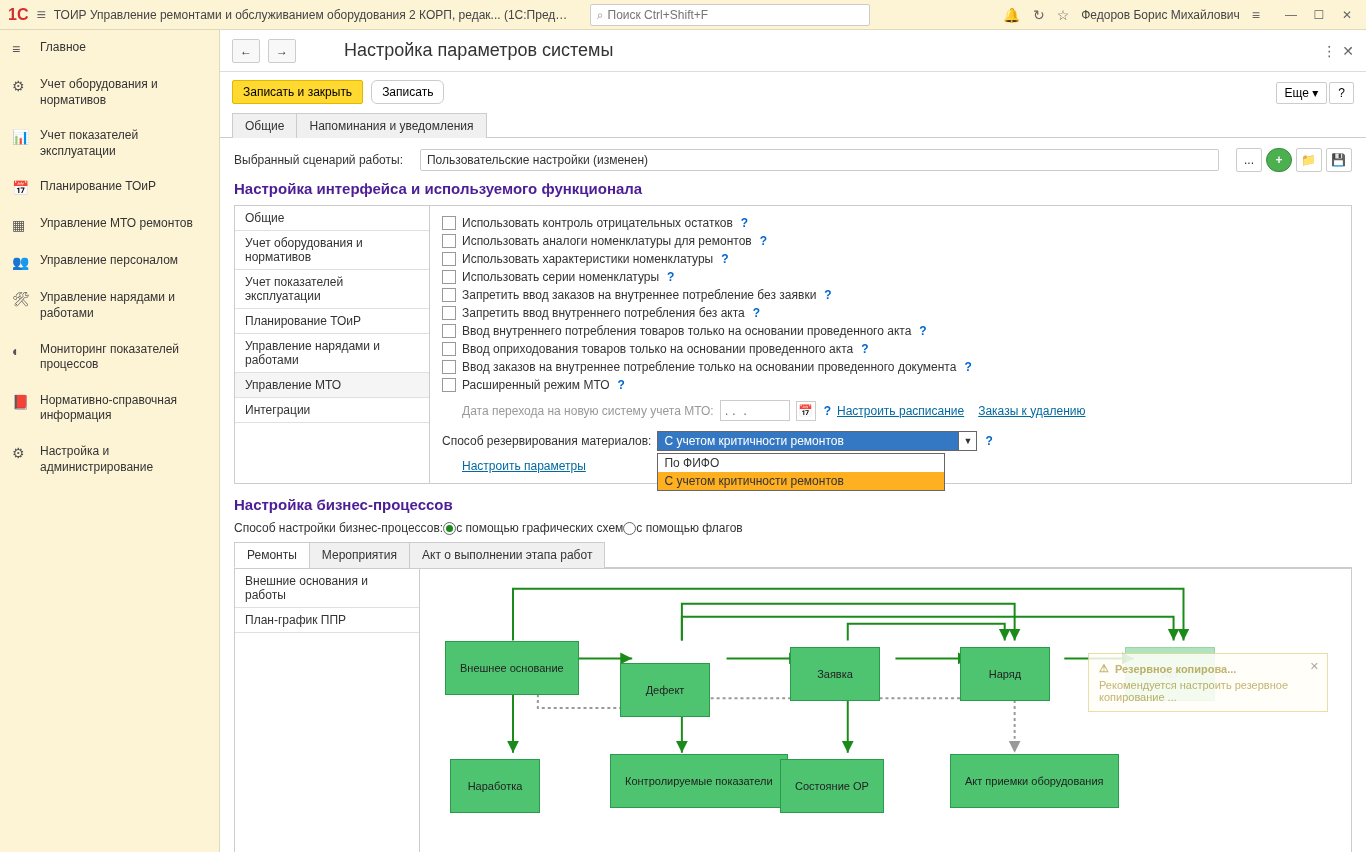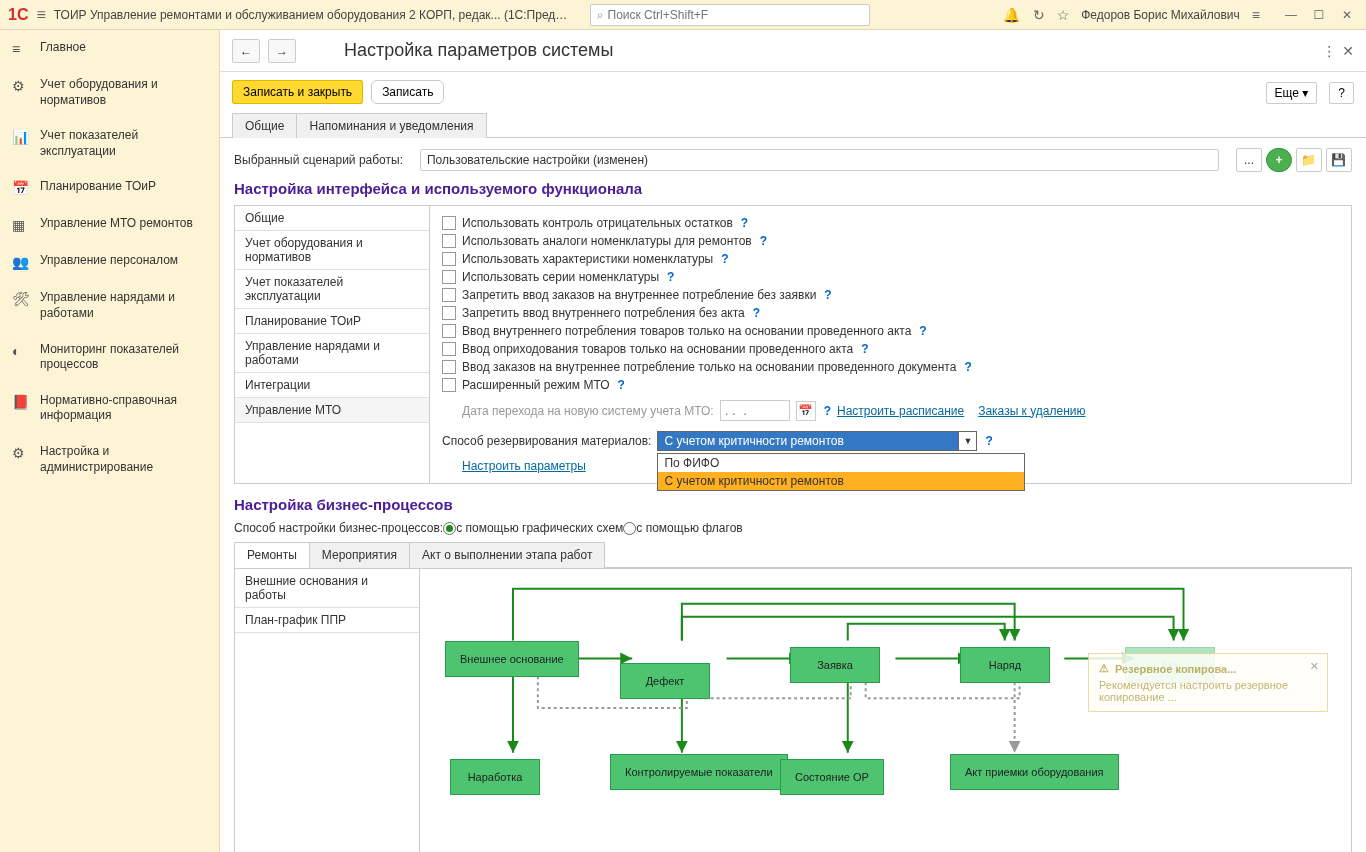--- a/index.html
+++ b/index.html
@@ -24,21 +24,21 @@
 
 .content { flex: 1; display: flex; flex-direction: column; background: #fff; overflow: hidden; }
 .form-header { height: 42px; display: flex; align-items: center; padding: 0 12px; border-bottom: 1px solid #ddd; gap: 8px; }
 .nav-arrow { width: 28px; height: 24px; border: 1px solid #ccc; background: #f8f8f8; display: flex; align-items: center; justify-content: center; cursor: pointer; border-radius: 2px; }
 .page-title { font-size: 18px; color: #333; margin-left: 40px; }
 .header-right { margin-left: auto; display: flex; gap: 6px; }
 
 .toolbar { padding: 8px 12px; display: flex; align-items: flex-end; gap: 8px; }
 .btn-yellow { background: #ffd92f; border: 1px solid #e0b800; padding: 4px 10px; cursor: pointer; font-size: 12px; border-radius: 2px; }
 .btn-white { background: #fff; border: 1px solid #ccc; padding: 4px 10px; cursor: pointer; font-size: 12px; border-radius: 6px; }
-.toolbar-right { margin-left: auto; display: flex; gap: 12px; }
+.toolbar-right { margin-left: auto; display: flex; gap: 2px; }
 .btn-more { border: 1px solid #ccc; padding: 3px 8px; background: #fff; cursor: pointer; font-size: 12px; border-radius: 2px; }
 
 .tabs { display: flex; padding: 0 12px; border-bottom: 1px solid #ccc; }
 .tab { padding: 5px 12px; border: 1px solid #ccc; border-bottom: none; background: #f0f0f0; cursor: pointer; margin-right: -1px; font-size: 12px; position: relative; top: 1px; }
 .tab.active { background: #fff; border-bottom: 1px solid #fff; }
 
 .content-body { flex: 1; overflow-y: auto; padding: 10px 14px; }
 .scenario-row { display: flex; align-items: center; gap: 17px; margin-bottom: 8px; }
 .scenario-input { flex: 1; border: 1px solid #ccc; padding: 3px 6px; background: #fff; border-radius: 2px; }
 .scenario-btns { display: flex; gap: 4px; }
@@ -58,34 +58,34 @@
 .help { color: #0066cc; font-weight: bold; cursor: pointer; margin-left: 2px; }
 .opt-row input[type=text] { border: 1px solid #ccc; padding: 2px 4px; width: 80px; }
 .cal-btn { width: 20px; height: 20px; border: 1px solid #ccc; background: #fff; cursor: pointer; display: inline-flex; align-items: center; justify-content: center; }
 .link { color: #0369a1; text-decoration: underline; cursor: pointer; }
 .disabled-label { color: #999; }
 
 .dropdown-wrap { position: relative; display: inline-block; }
 .dropdown-field { width: 320px; border: 1px solid #666; background: #fff; display: flex; }
 .dropdown-sel { flex: 1; padding: 2px 6px; background: #3478c4; color: #fff; }
 .dropdown-arrow { width: 18px; border-left: 1px solid #666; display: flex; align-items: center; justify-content: center; cursor: pointer; font-size: 9px; }
-.dropdown-list { position: absolute; top: 22px; left: 0; width: 368px; border: 1px solid #666; background: #fff; z-index: 100; }
+.dropdown-list { position: absolute; top: 22px; left: 0; width: 288px; border: 1px solid #666; background: #fff; z-index: 100; }
 .dropdown-opt { padding: 2px 6px; cursor: pointer; }
 .dropdown-opt.hl { background: #ffb020; }
 
 .bp-row { display: flex; align-items: center; gap: 0; margin-bottom: 6px; }
 .radio { width: 13px; height: 13px; border: 1px solid #666; border-radius: 50%; display: inline-flex; align-items: center; justify-content: center; cursor: pointer; }
 .radio.checked::after { content: ''; width: 7px; height: 7px; background: #1a8a1a; border-radius: 50%; }
 
 .bp-tabs { display: flex; border-bottom: 1px solid #ccc; }
 .bp-container { border: 1px solid #ccc; display: flex; padding: 0; height: 300px; }
 .bp-sidebar { width: 185px; border-right: 1px solid #ccc; }
 .bp-side-item { padding: 5px 10px; border-bottom: 1px solid #e0e0e0; cursor: pointer; }
 .diagram { flex: 1; position: relative; background: #fff; }
-.node { position: absolute; background: #4ec471; border: 1px solid #2a9a4c; padding: 11px 14px; text-align: center; font-size: 11px; color: #222; min-width: 90px; }
+.node { position: absolute; background: #4ec471; border: 1px solid #2a9a4c; padding: 20px 14px; text-align: center; font-size: 11px; color: #222; min-width: 90px; }
 .node.faded { opacity: 0.45; }
 
 .notif { position: absolute; right: 38px; bottom: 140px; width: 240px; background: #fffef8; border: 1px solid #e8d898; padding: 8px 10px; font-size: 11px; color: #bba858; opacity: 0.85; }
 .notif-title { font-weight: bold; margin-bottom: 4px; display: flex; align-items: center; gap: 6px; }
 .notif-close { position: absolute; right: 8px; top: 6px; cursor: pointer; color: #999; }
 
 svg.diagram-svg { position: absolute; top: 0; left: 0; width: 100%; height: 100%; pointer-events: none; }
 </style>
 </head>
 <body>
@@ -195,22 +195,22 @@
 
       <div class="section-title">Настройка интерфейса и используемого функционала</div>
 
       <div class="config-area">
         <div class="cat-list">
           <div class="cat-item">Общие</div>
           <div class="cat-item">Учет оборудования и нормативов</div>
           <div class="cat-item">Учет показателей эксплуатации</div>
           <div class="cat-item">Планирование ТОиР</div>
           <div class="cat-item">Управление нарядами и работами</div>
+          <div class="cat-item active">Управление МТО</div>
           <div class="cat-item">Интеграции</div>
-          <div class="cat-item active">Управление МТО</div>
         </div>
         <div class="opts">
           <div class="opt-row">
               <div class="chk"></div>
               <span class="opt-label">Использовать контроль отрицательных остатков</span>
               <span class="help">?</span>
             </div>
           <div class="opt-row">
               <div class="chk"></div>
               <span class="opt-label">Использовать аналоги номенклатуры для ремонтов</span>

